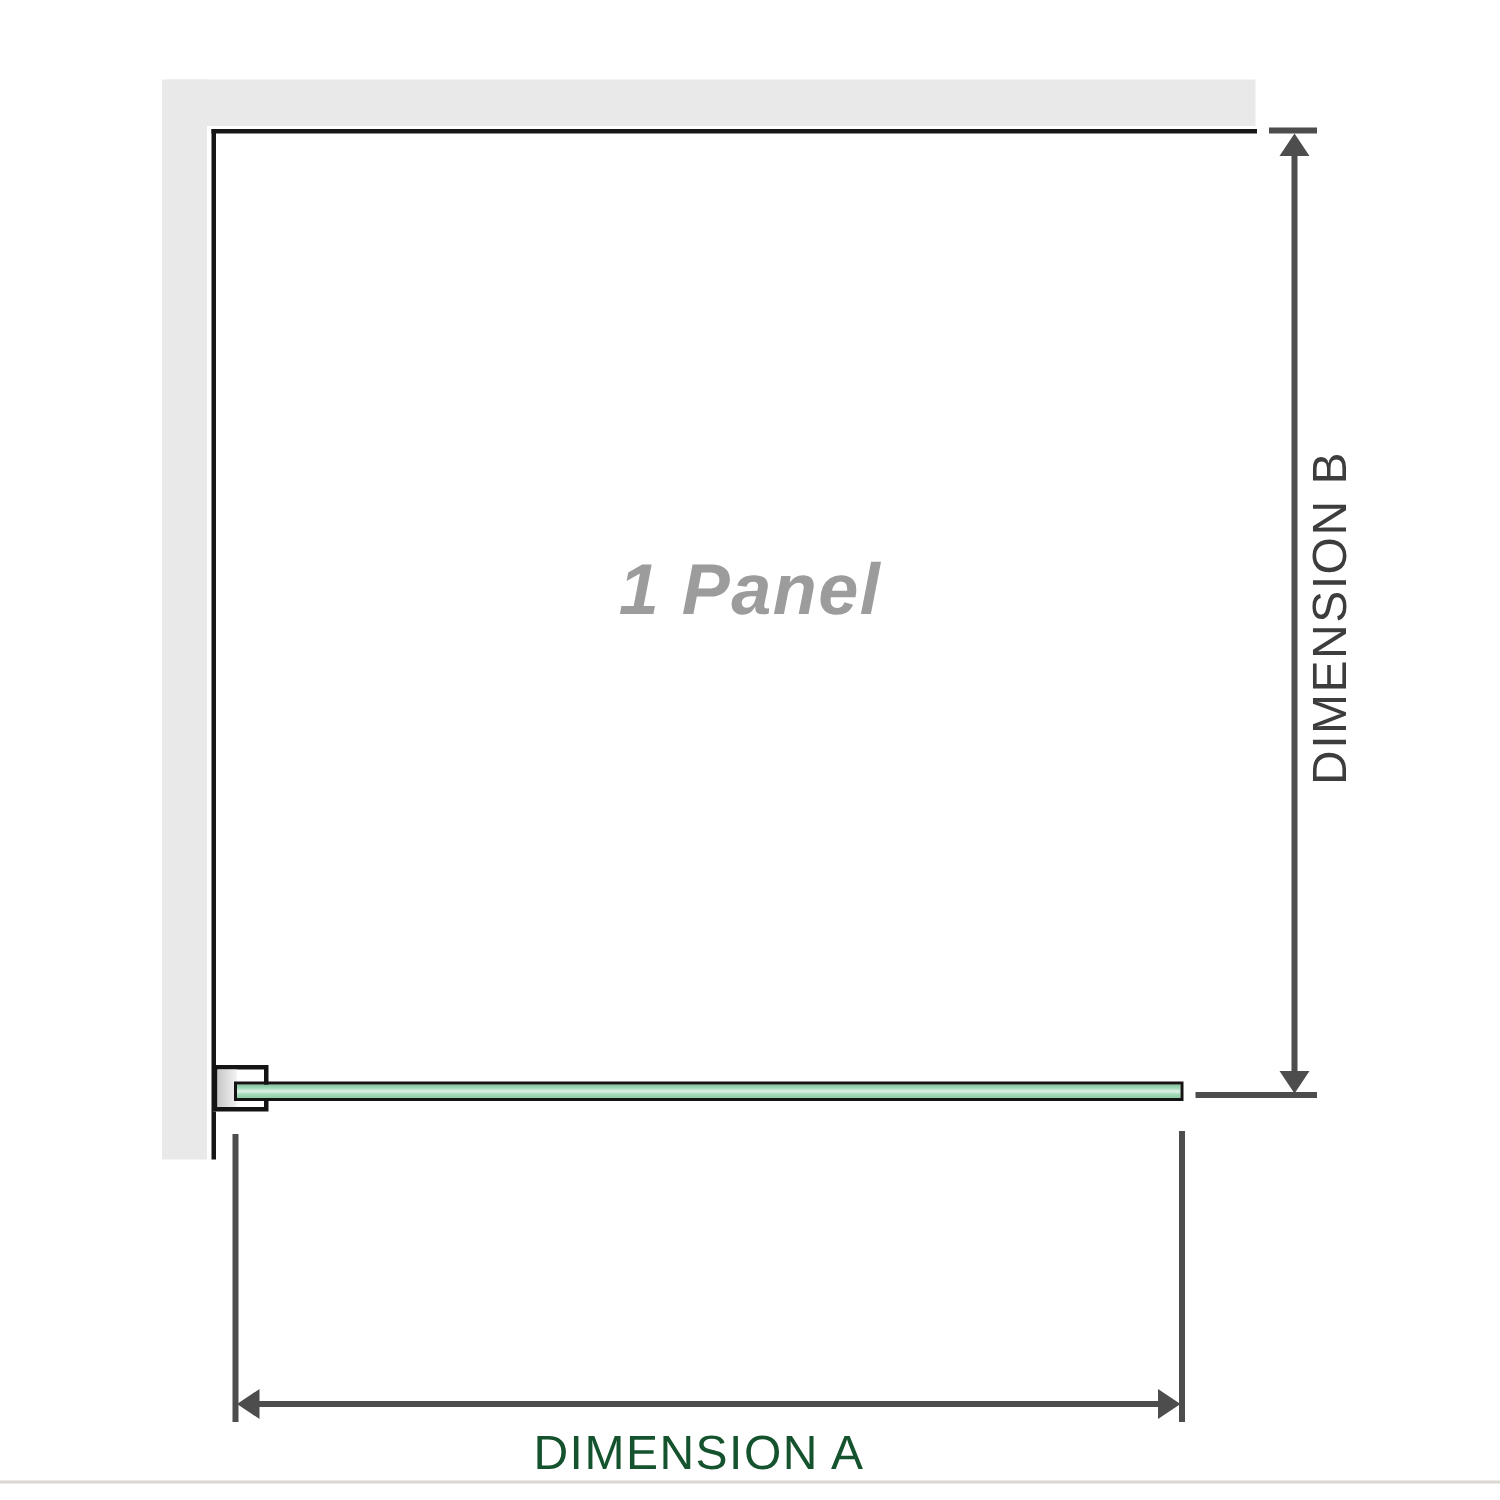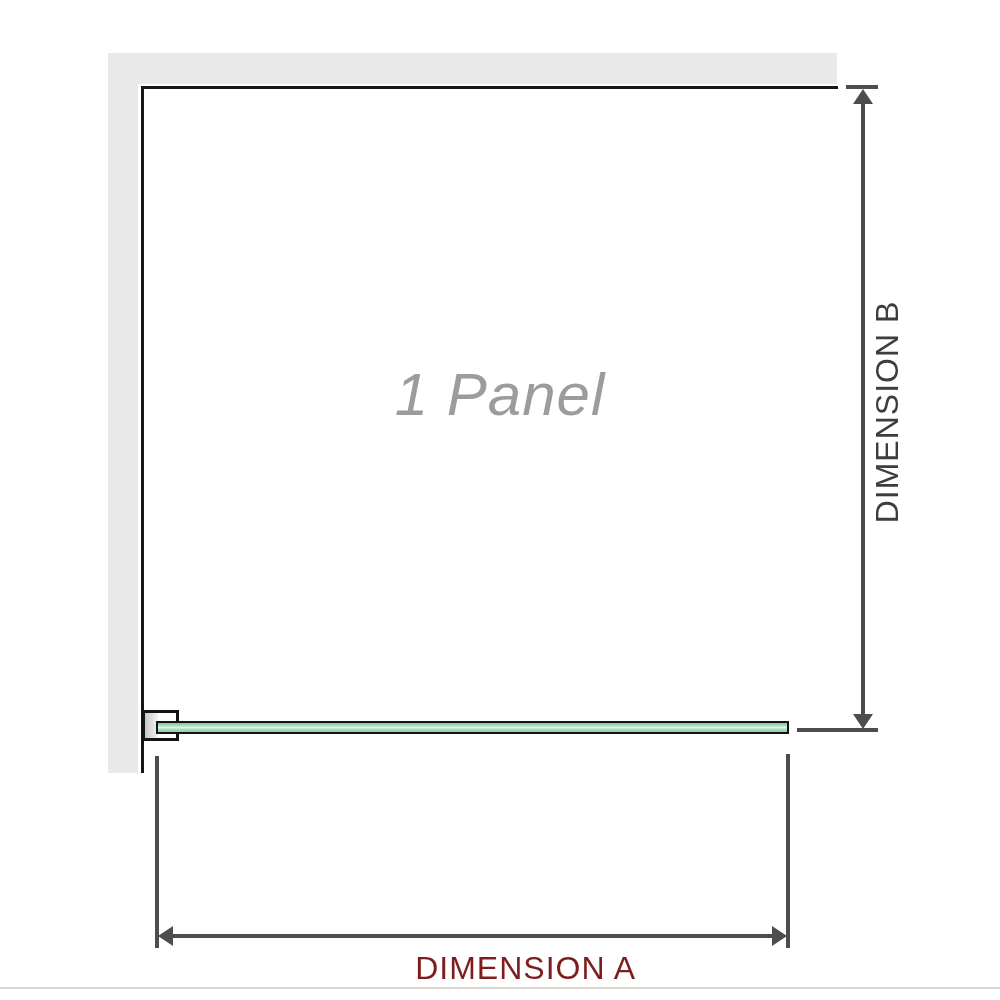--- a/index.html
+++ b/index.html
@@ -13,21 +13,21 @@
   .wall{background:#e9e9e9;}
   #wall-top{left:108px;top:53px;width:729px;height:31px;border-top-left-radius:5px;}
   #wall-left{left:108px;top:53px;width:30px;height:720px;}
   .wall-edge{background:#161616;}
   #wall-edge-top{left:141px;top:86px;width:697px;height:3px;}
   #wall-edge-left{left:141px;top:86px;width:3px;height:687px;}
 
   
   #panel-label{
     left:500px;top:394px;transform:translate(-50%,-50%);
-    font-size:60px;font-style:italic;color:#9c9c9c;white-space:nowrap;letter-spacing:1px;
+    font-size:48px;font-style:italic;color:#9c9c9c;white-space:nowrap;letter-spacing:1px;font-weight:bold;
   }
 
   
   #glass-panel{
     left:156px;top:721px;width:633px;height:13px;box-sizing:border-box;
     border:2px solid #141414;
     background:linear-gradient(to bottom,#7dc497 0%,#a9dfc0 30%,#def2e7 50%,#a2dab7 75%,#8fd0a6 100%);
     z-index:3;
   }
 
@@ -56,22 +56,22 @@
   }
 
   #ext-line-left{left:155px;top:756px;width:4px;height:192px;}
   #ext-line-right{left:786px;top:754px;width:4px;height:194px;}
   #dim-a-line{left:170px;top:934px;width:605px;height:4px;}
   #dim-a-arrow-left{left:158px;top:926px;width:0;height:0;
     border-top:10px solid transparent;border-bottom:10px solid transparent;border-right:15px solid #4d4d4d;}
   #dim-a-arrow-right{left:772px;top:926px;width:0;height:0;
     border-top:10px solid transparent;border-bottom:10px solid transparent;border-left:15px solid #4d4d4d;}
   #dim-a-label{
-    left:296px;top:950px;width:340px;text-align:right;
-    font-size:32px;font-weight:300;letter-spacing:1px;color:#7f1d1d;white-space:nowrap;
+    left:296px;top:950px;width:340px;text-align:center;
+    font-size:32px;font-weight:300;letter-spacing:1px;color:#14532d;white-space:nowrap;
   }
 
   
   #bottom-divider{left:0;top:987px;width:1000px;height:2px;background:#dbd7d0;}
 </style>
 </head>
 <body>
 
 <div id="stage">
 

